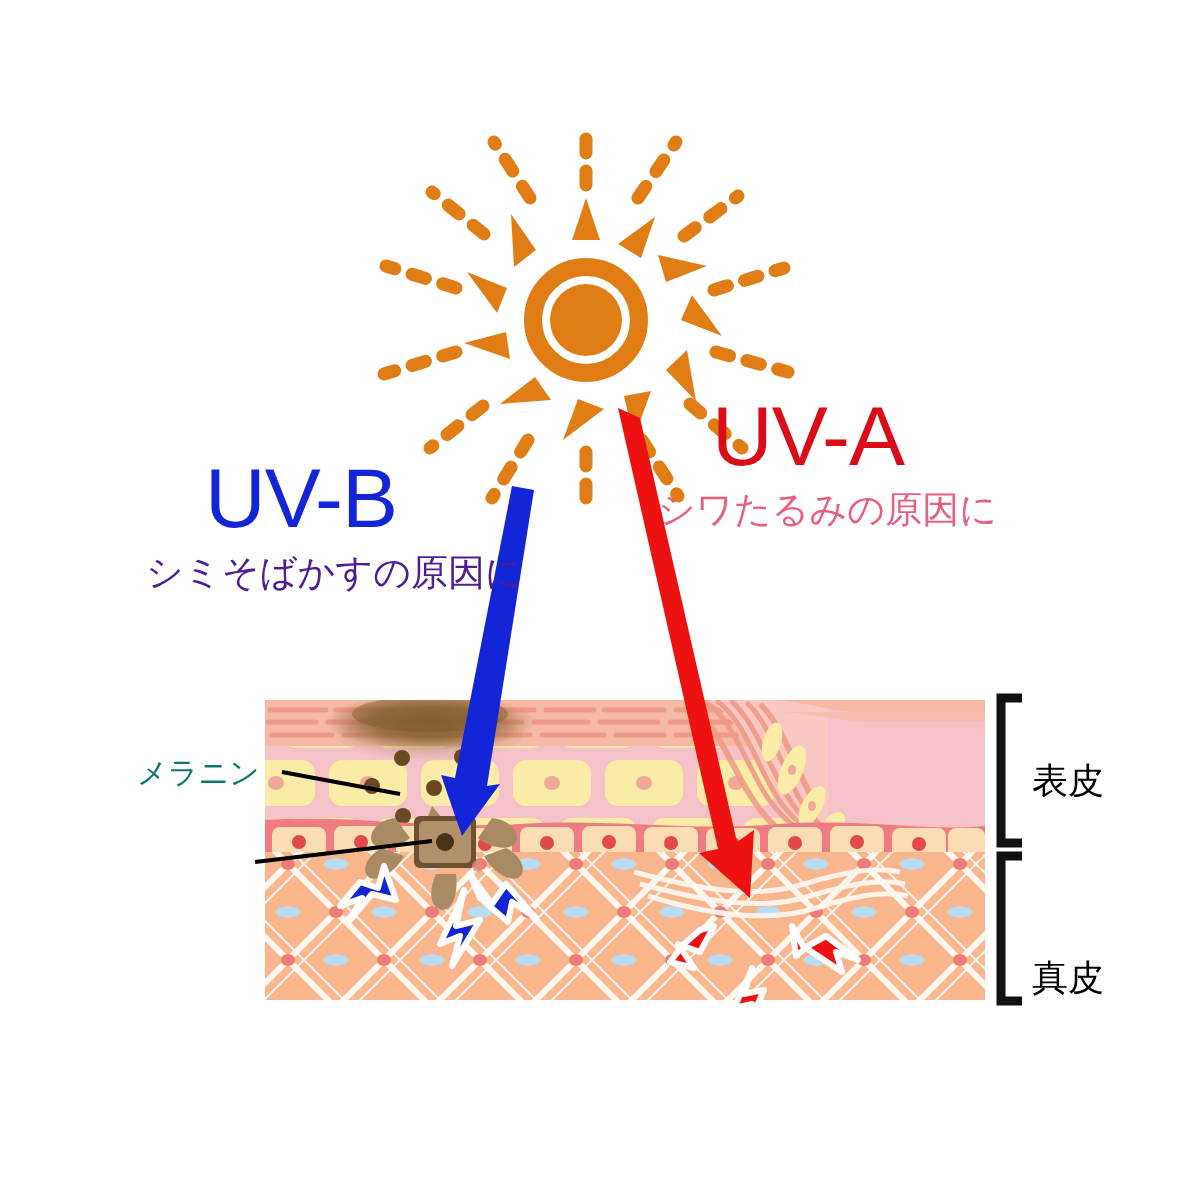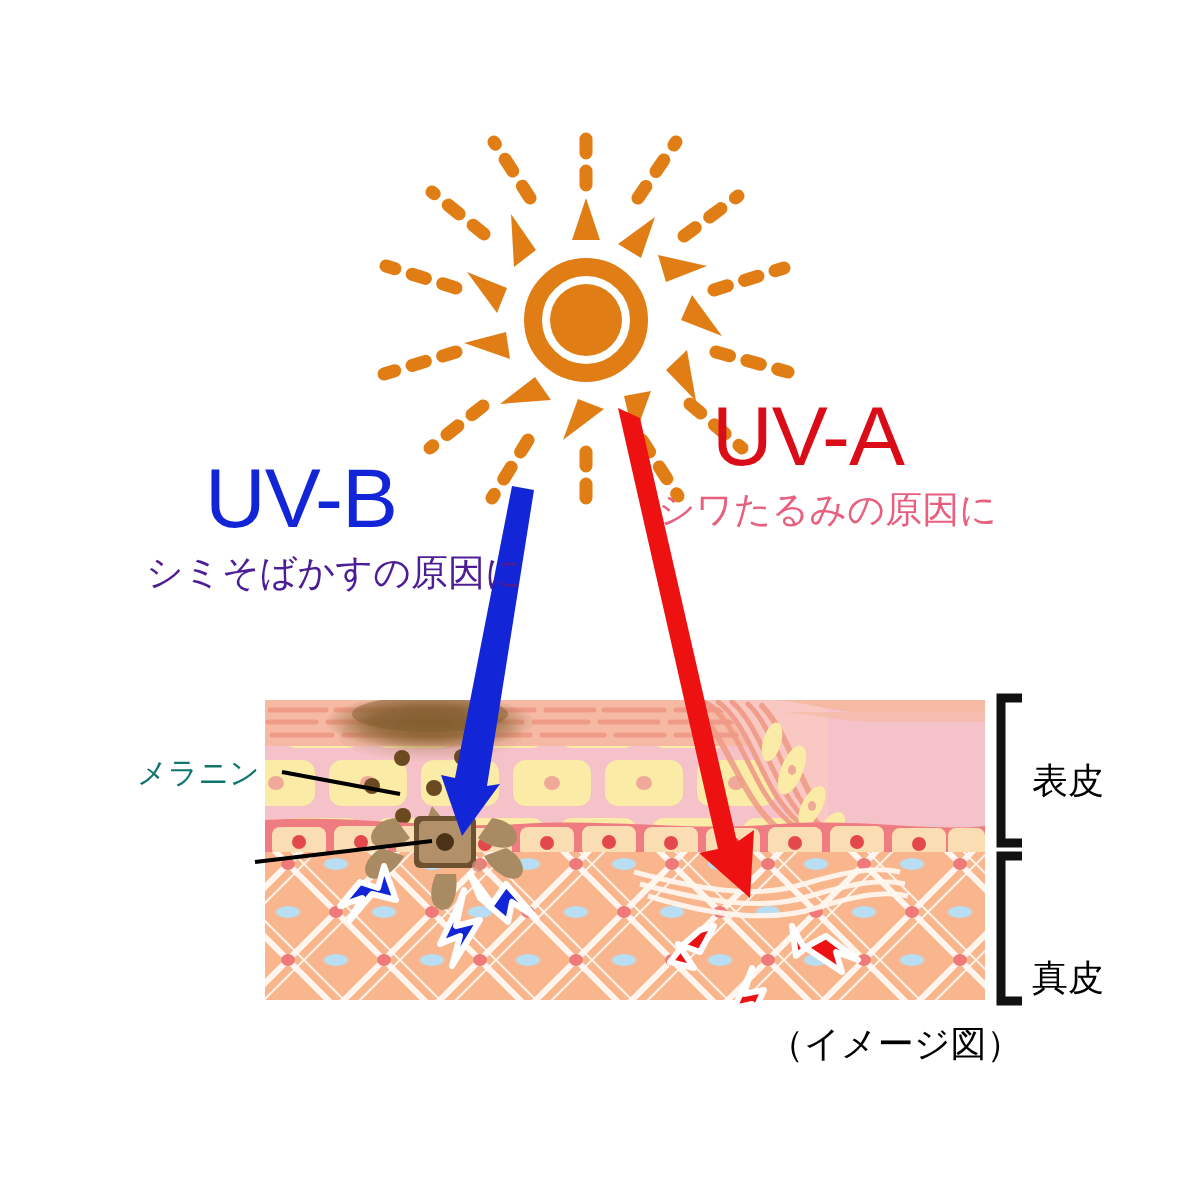--- a/index.html
+++ b/index.html
@@ -274,14 +274,13 @@
   <div class="txt uvb-sub">シミそばかすの原因に</div>
 
   <div class="txt uva-title">UV-A</div>
   <div class="txt uva-sub">シワたるみの原因に</div>
 
   <div class="txt lbl-melanin">メラニン</div>
 
   <div class="txt lbl-epidermis">表皮</div>
   <div class="txt lbl-dermis">真皮</div>
 
-  <div class="txt lbl-caption">（イメージ図）</div>
 </div>
 
 </body></html>

